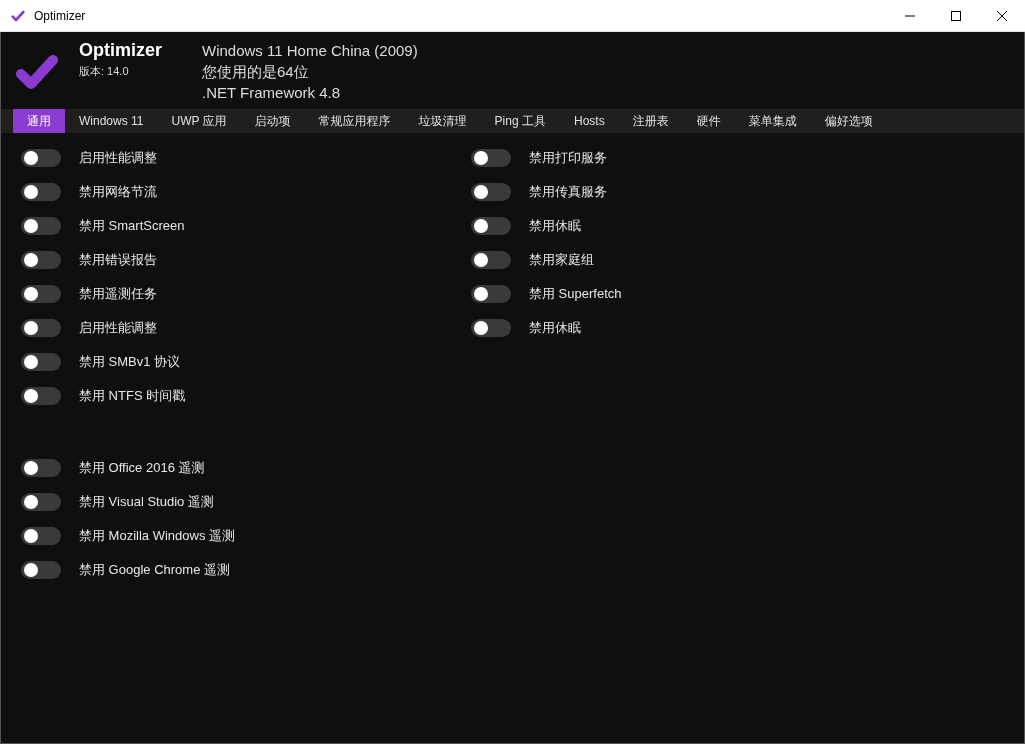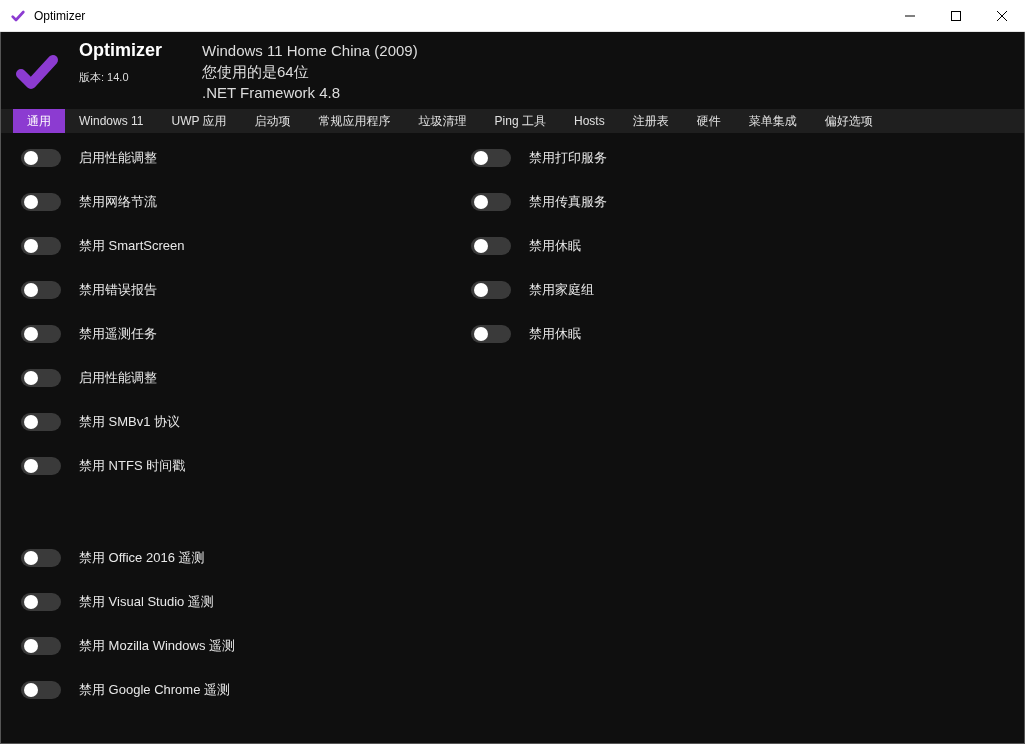--- a/index.html
+++ b/index.html
@@ -77,21 +77,21 @@
   .appname-block { display:flex; flex-direction:column; }
   .appname {
     color: #fff;
     font-size: 18px;
     font-weight: 600;
     line-height: 1.2;
   }
   .appver {
     color: #ddd;
     font-size: 11px;
-    margin-top: 8px;
+    margin-top: 2px;
   }
   .sys-block {
     color: #ddd;
     font-size: 15px;
     line-height: 1.4;
   }
   .tabs {
     display: flex;
     height: 24px;
     background: #1f1f1f;
@@ -114,21 +114,21 @@
   }
   .content {
     flex: 1;
     display: flex;
     padding: 16px 20px;
     gap: 20px;
   }
   .col {
     display: flex;
     flex-direction: column;
-    gap: 26px;
+    gap: 16px;
   }
   .col-left { width: 430px; }
   .col-right { width: 430px; }
   .spacer { height: 22px; }
   .toggle-row {
     display: flex;
     align-items: center;
     gap: 18px;
   }
   .toggle {
@@ -317,18 +317,24 @@
         <div class="toggle-row">
           <div class="toggle">
             <div class="knob"></div>
           </div>
           <div class="toggle-label">禁用家庭组</div>
         </div>
         <div class="toggle-row">
           <div class="toggle">
             <div class="knob"></div>
           </div>
+          <div class="toggle-label">禁用 Superfetch</div>
+        </div>
+        <div class="toggle-row">
+          <div class="toggle">
+            <div class="knob"></div>
+          </div>
           <div class="toggle-label">禁用休眠</div>
         </div>
       </div>
   </div>
 
 </div>
 
 </body></html>

